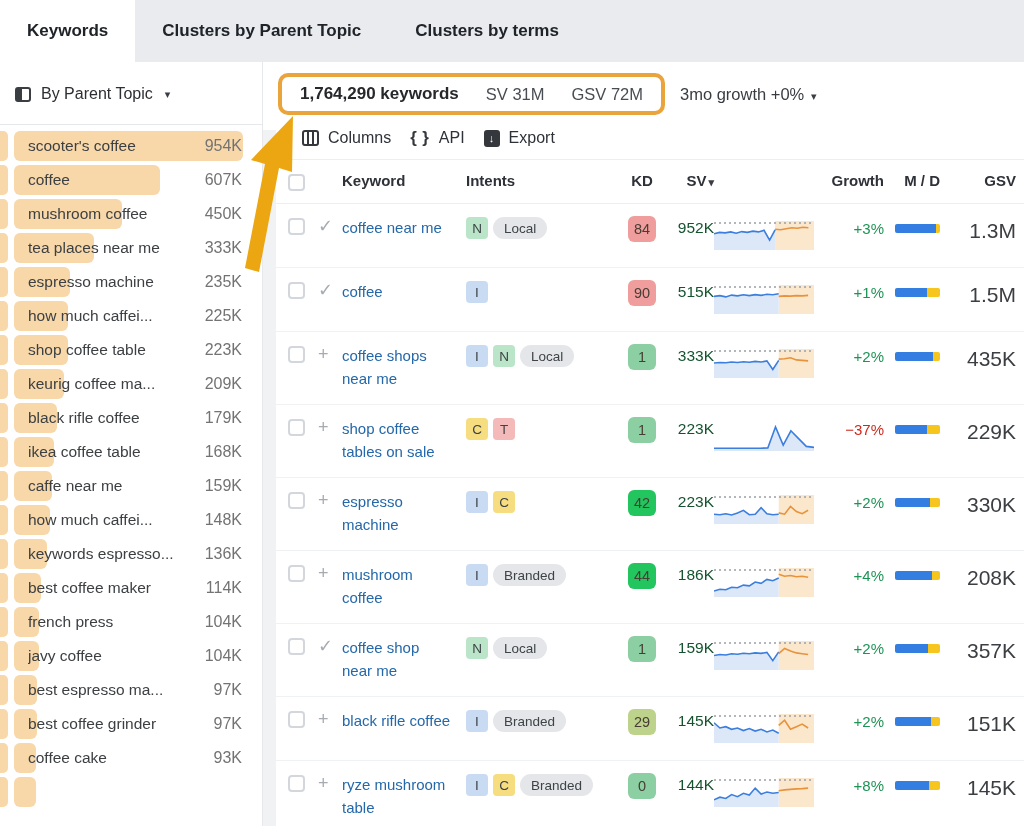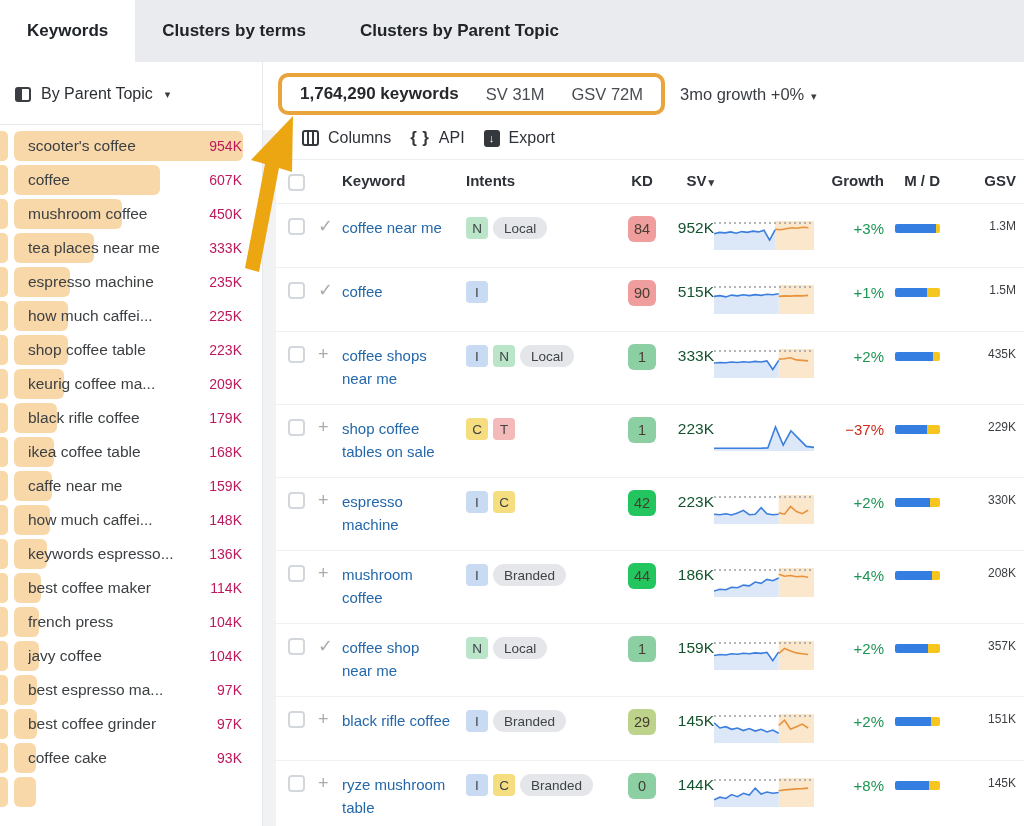--- a/index.html
+++ b/index.html
@@ -29,21 +29,21 @@
   .sb-divider { border-bottom:1px solid #e6e8eb; }
   .sb-list { padding-top:4px; }
   .sb-item { position:relative; height:34px; cursor:pointer; }
   .sb-sliver { position:absolute; left:0; top:2px; width:8px; height:30px;
                background:#f8d7a9; border-radius:0 5px 5px 0; }
   .sb-bar { position:absolute; left:14px; top:2px; height:30px;
             background:#f8d7a9; border-radius:6px; }
   .sb-text { position:absolute; left:28px; right:20px; top:0; height:34px;
              display:flex; justify-content:space-between; align-items:center; }
   .sb-label { font-size:15.5px; color:#3d4043; white-space:nowrap; overflow:hidden; }
-  .sb-val { font-size:14px; color:#be185d; margin-left:8px; }
+  .sb-val { font-size:16px; color:#737373; margin-left:8px; }
   .scroll-track { position:absolute; left:263px; top:130px; width:13px; bottom:0;
                   background:#f1f2f4; }
   .v-divider { position:absolute; left:262px; top:62px; bottom:0; width:1px; background:#e6e8eb; }
 
   
   .main { position:absolute; left:276px; top:62px; right:0; bottom:0; background:#fff; }
   .stats-row { display:flex; align-items:center; margin:11px 0 0 2px; }
   .stats-box { display:flex; align-items:center; gap:27px; border:4px solid #e9a43c;
                border-radius:10px; padding:7px 18px; }
   .stats-count { font-weight:bold; font-size:17px; color:#26282c; white-space:nowrap; }
@@ -87,34 +87,34 @@
   .b-pill { background:#e4e6e9; border-radius:12px; padding:0 11px; }
   .kd { height:26px; min-width:28px; border-radius:6px; display:inline-flex; align-items:center;
         justify-content:center; font-size:14.5px; color:#463e33; padding:0 5px; }
   .kd-red { background:#f09d9d; } .kd-green { background:#8ccfa3; }
   .kd-yellow { background:#22c55e; } .kd-lime { background:#bdd38b; }
   .c-sv { font-size:15.5px; color:#14532d; padding-top:3px; }
   .c-growth { font-size:15px; padding-top:4px; }
   .up { color:#1d9454; } .down { color:#cd2a1d; }
   .mdbar { width:45px; height:9px; border-radius:2px; overflow:hidden; display:flex; margin-top:8px; }
   .mdbar .blue { background:#337ee0; } .mdbar .yellow { background:#f6c51e; flex:1; }
-  .c-gsv { font-size:12px; color:#3b3e42; padding-top:3px; }
+  .c-gsv { font-size:21px; color:#3b3e42; padding-top:3px; }
   .spark { margin-top:0; }
 
   
   .overlay { position:absolute; left:0; top:0; width:1024px; height:826px;
              pointer-events:none; z-index:40; }
 </style>
 </head>
 <body>
 
 <div class="tabbar" id="tabbar">
     <div class="tab active">Keywords</div>
+    <div class="tab">Clusters by Parent Topic</div>
     <div class="tab">Clusters by terms</div>
-    <div class="tab">Clusters by Parent Topic</div>
   </div>
 
 <div class="sidebar">
   <div class="sb-head">
     <span class="filter-ic"></span>
     <span>By Parent Topic</span>
     <span class="caret">▾</span>
   </div>
   <div class="sb-divider"></div>
   <div class="sb-list" id="sb-list">

